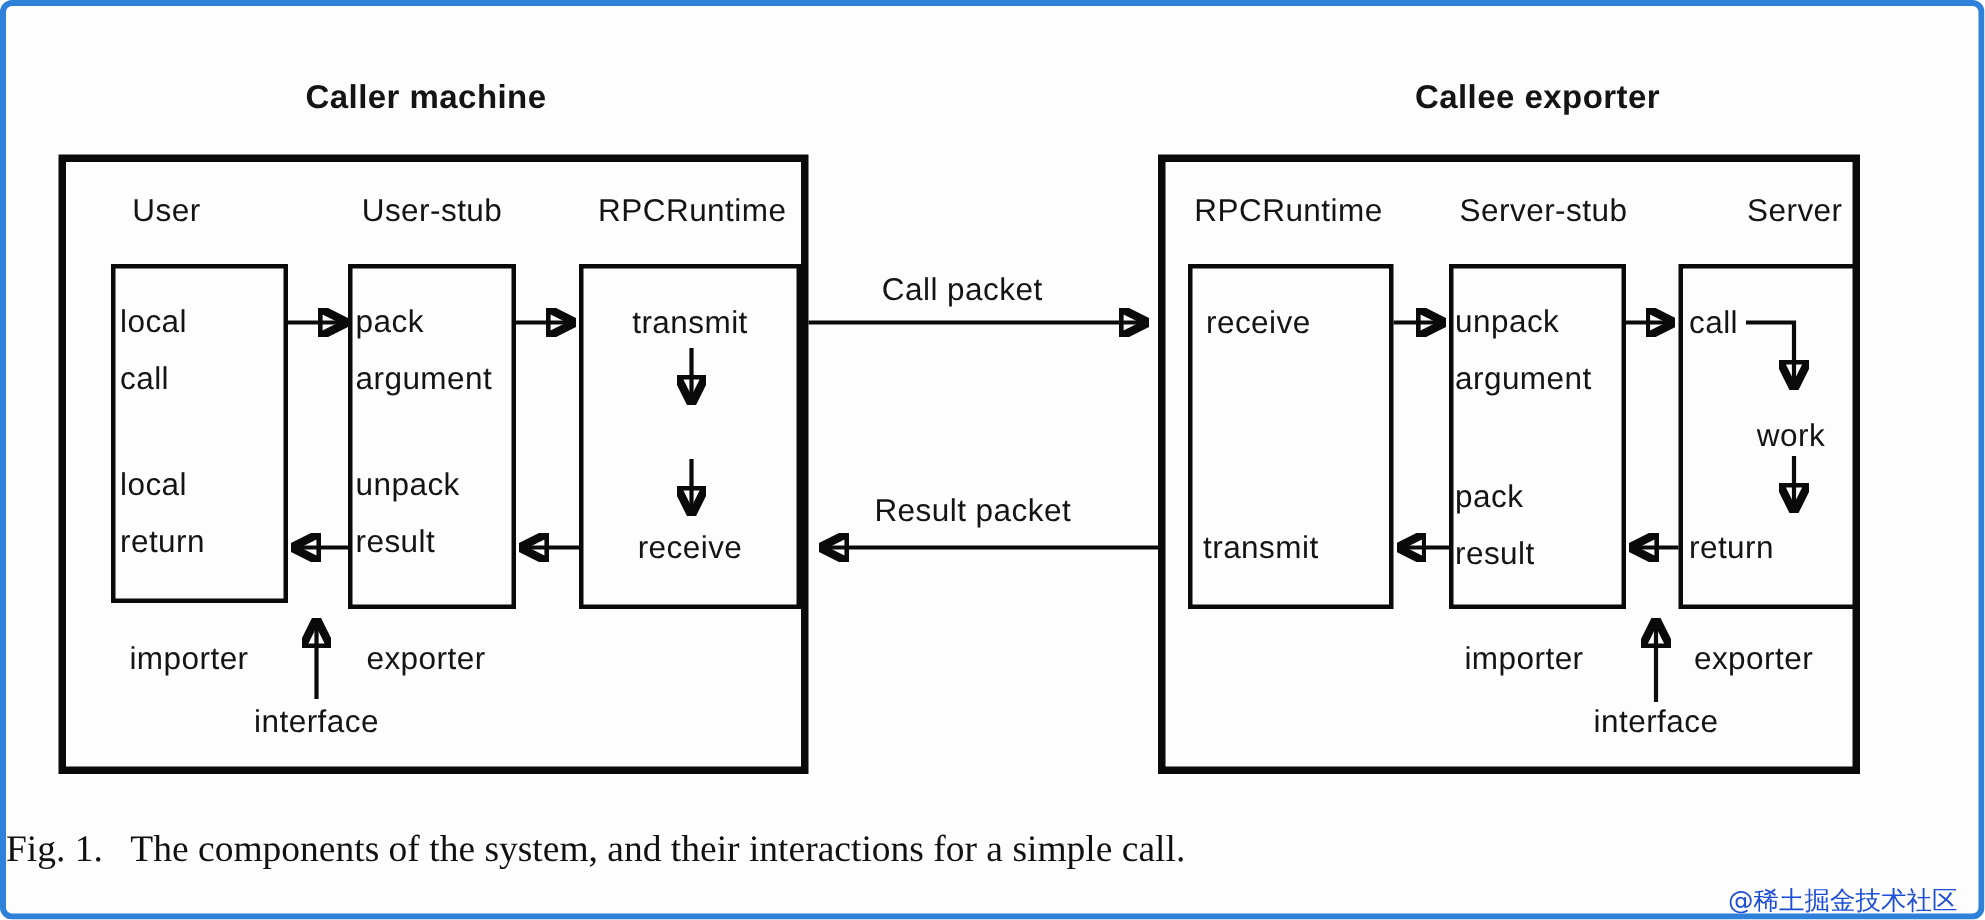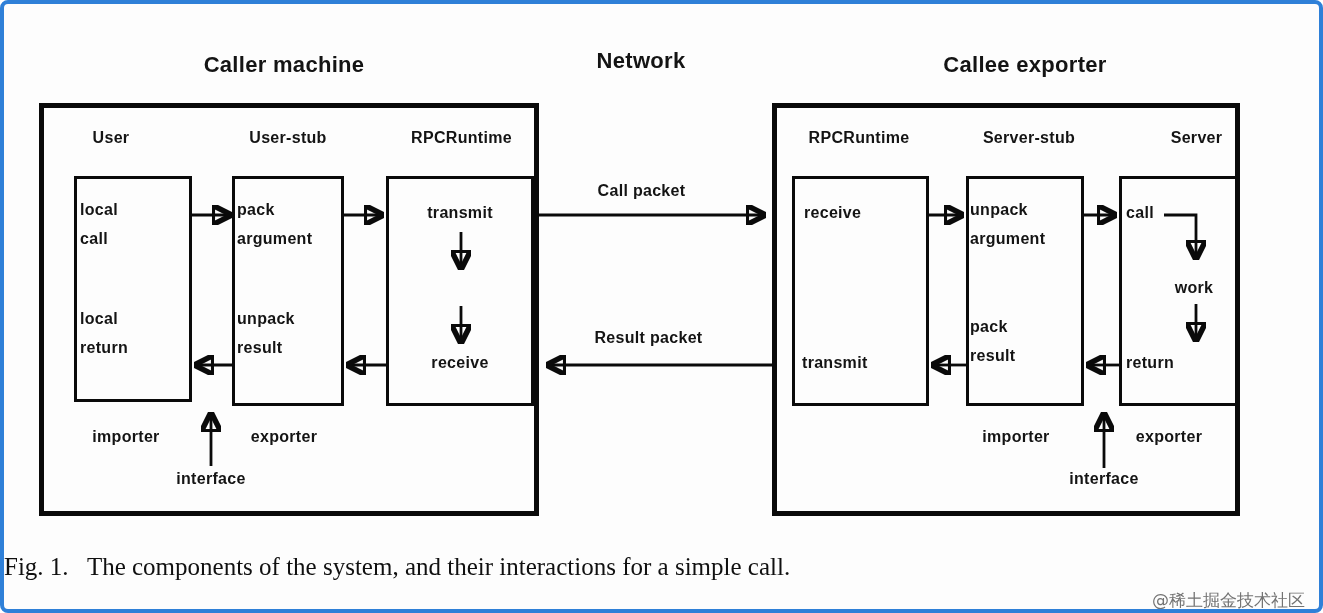--- a/index.html
+++ b/index.html
@@ -6,47 +6,46 @@
   html,body { background:#ffffff; }
   .frame {
     position:relative; width:1323px; height:613px;
     background:#fdfdfd;
     border:4px solid #2f80d8; border-radius:8px;
     overflow:hidden;
     font-family:"Liberation Sans","DejaVu Sans",sans-serif;
     color:#141414;
   }
   .lbl {
-    position:absolute; font-size:16px; font-weight:700;
+    position:absolute; font-size:21px; font-weight:400;
     letter-spacing:0.3px; white-space:pre-line; line-height:1.35;
   }
   .two { line-height:1.8; }
   .ctr { text-align:center; }
   .top-lbl { font-size:22px; font-weight:600; }
   .machine { position:absolute; border:5px solid #0a0a0a; }
   .ibox { position:absolute; border:3px solid #0a0a0a; }
   svg.wires { position:absolute; left:0; top:0; pointer-events:none; }
   svg.wires line, svg.wires path { stroke:#0a0a0a; stroke-width:2.8; fill:none; }
   .caption {
     position:absolute; left:0; top:549px; width:100%; text-align:left;
     font-family:"Liberation Serif","DejaVu Serif",serif; font-size:25px;
     color:#101010; white-space:pre-wrap;
   }
   .watermark {
-    position:absolute; right:14px; top:585px; font-size:17px; color:#737373;
+    position:absolute; right:14px; top:585px; font-size:17px; color:#1d4ed8;
     font-family:"DejaVu Sans",sans-serif;
   }
 </style>
 </head>
 <body>
 
 <div class="frame">
 
   <div class="lbl top-lbl ctr" style="left:155px;top:46px;width:250px">Caller machine</div>
-  <div class="lbl top-lbl ctr" style="left:547px;top:42px;width:180px">Network</div>
   <div class="lbl top-lbl ctr" style="left:896px;top:46px;width:250px">Callee exporter</div>
 
   <div class="machine" style="left:35px;top:99px;width:500px;height:413px"></div>
   <div class="machine" style="left:768px;top:99px;width:468px;height:413px"></div>
 
   <div class="lbl ctr" style="left:52px;top:123px;width:110px">User</div>
   <div class="lbl ctr" style="left:214px;top:123px;width:140px">User-stub</div>
   <div class="lbl ctr" style="left:380px;top:123px;width:155px">RPCRuntime</div>
 
   <div class="ibox" style="left:70px;top:172px;width:118px;height:226px"></div>

